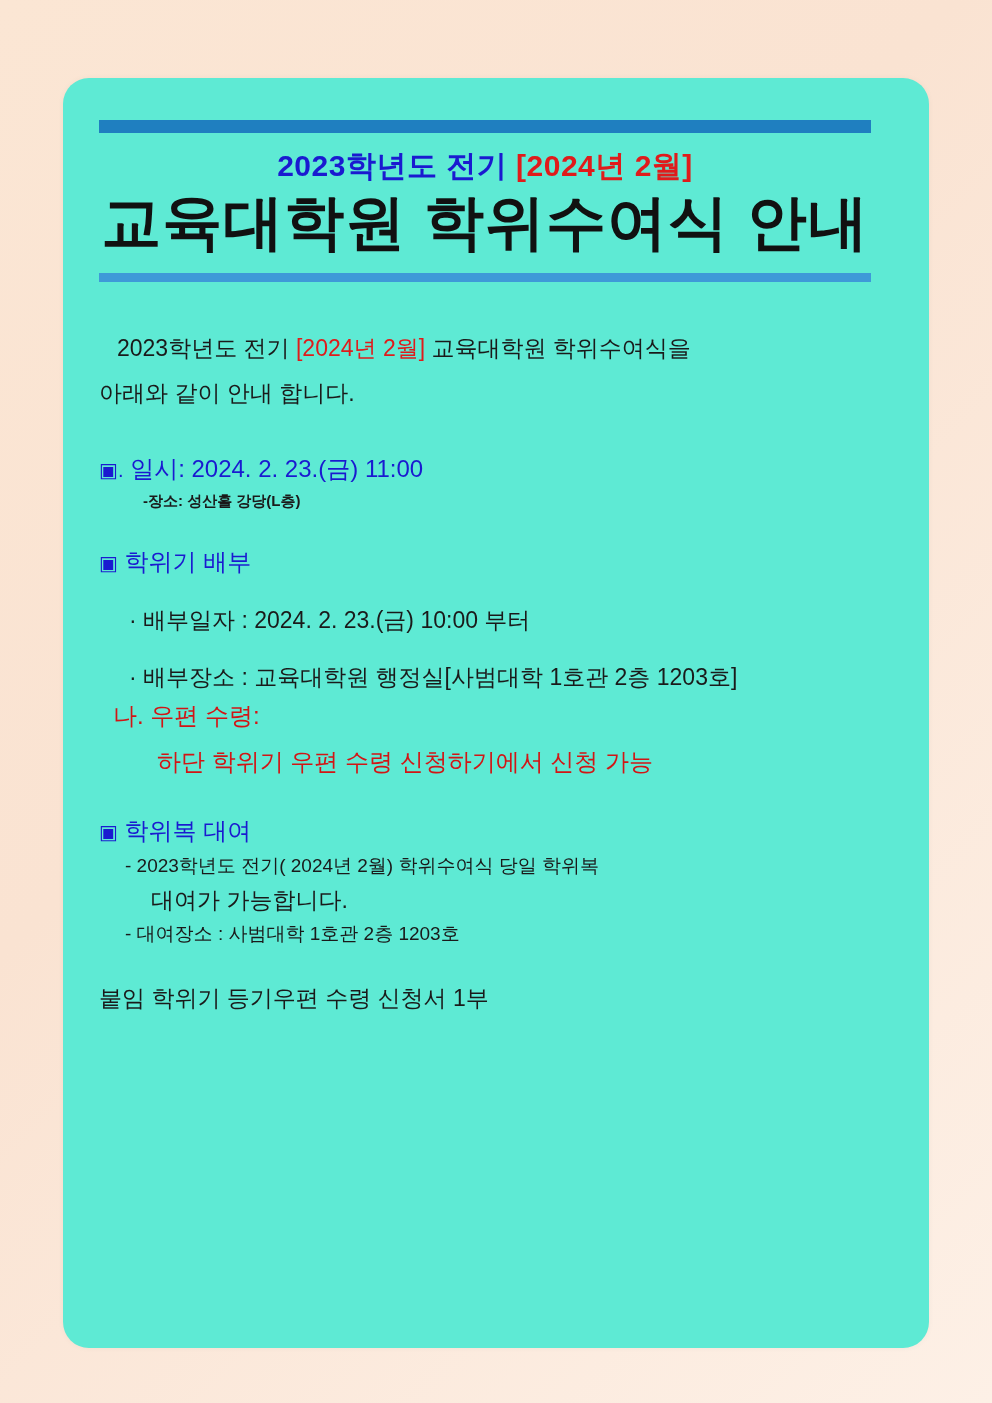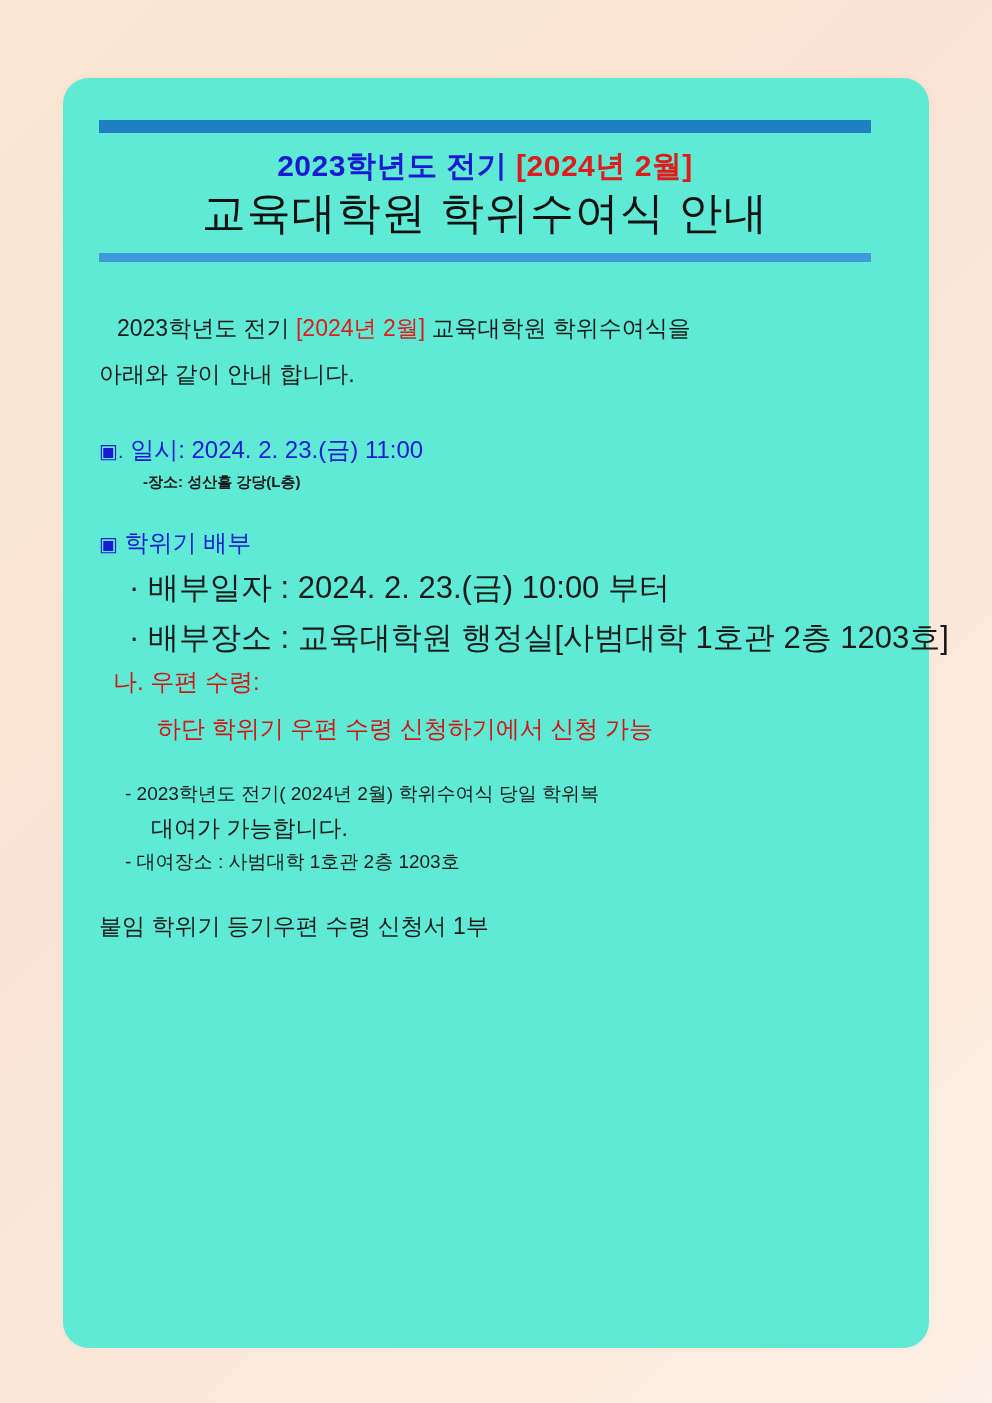--- a/index.html
+++ b/index.html
@@ -49,22 +49,22 @@
   .title-line1 {
     font-size: 30px;
     font-weight: bold;
     letter-spacing: 0.5px;
     line-height: 1.25;
     margin-bottom: 2px;
   }
   .t-blue { color: #1a1ad0; }
   .t-red { color: #e01b1b; }
   .title-line2 {
-    font-size: 44px;
-    font-weight: normal;
+    font-size: 60px;
+    font-weight: bold;
     color: #111111;
     letter-spacing: 1px;
     line-height: 1.2;
   }
   .body-area {
     width: 790px;
     margin-top: 48px;
     font-size: 23px;
     color: #1a1a1a;
     line-height: 1.62;
@@ -92,21 +92,22 @@
     font-size: 24px;
   }
   .red-strong {
     color: #d21515;
     padding-left: 58px;
     font-size: 24px;
     margin-top: 8px;
   }
   .dot-line {
     padding-left: 30px;
-    font-size: 31px;
+    font-size: 23px;
+    margin-top: 20px;
   }
   .dash-line {
     padding-left: 26px;
     font-size: 19px;
   }
   .dash-cont {
     padding-left: 52px;
     font-size: 23px;
   }
   .footer-line {
@@ -153,20 +154,24 @@
         <span class="mk">▣</span>
         <span>학위기 배부</span>
       </div>
       <div class="dot-line">· 배부일자 : 2024. 2. 23.(금) 10:00 부터</div>
       <div class="dot-line nowrap">· 배부장소 : 교육대학원 행정실[사범대학 1호관 2층 1203호]</div>
       <div class="red-head">나. 우편 수령:</div>
       <div class="red-strong">하단 학위기 우편 수령 신청하기에서 신청 가능</div>
 
       <div class="gap-md"></div>
 
+      <div class="blue-head">
+        <span class="mk">▣</span>
+        <span>학위복 대여</span>
+      </div>
       <div class="dash-line">- 2023학년도 전기( 2024년 2월) 학위수여식 당일 학위복</div>
       <div class="dash-cont">대여가 가능합니다.</div>
       <div class="dash-line">- 대여장소 : 사범대학 1호관 2층 1203호</div>
 
       <div class="footer-line">붙임  학위기 등기우편 수령 신청서  1부</div>
 
     </div>
   </div>
 </div>
 

